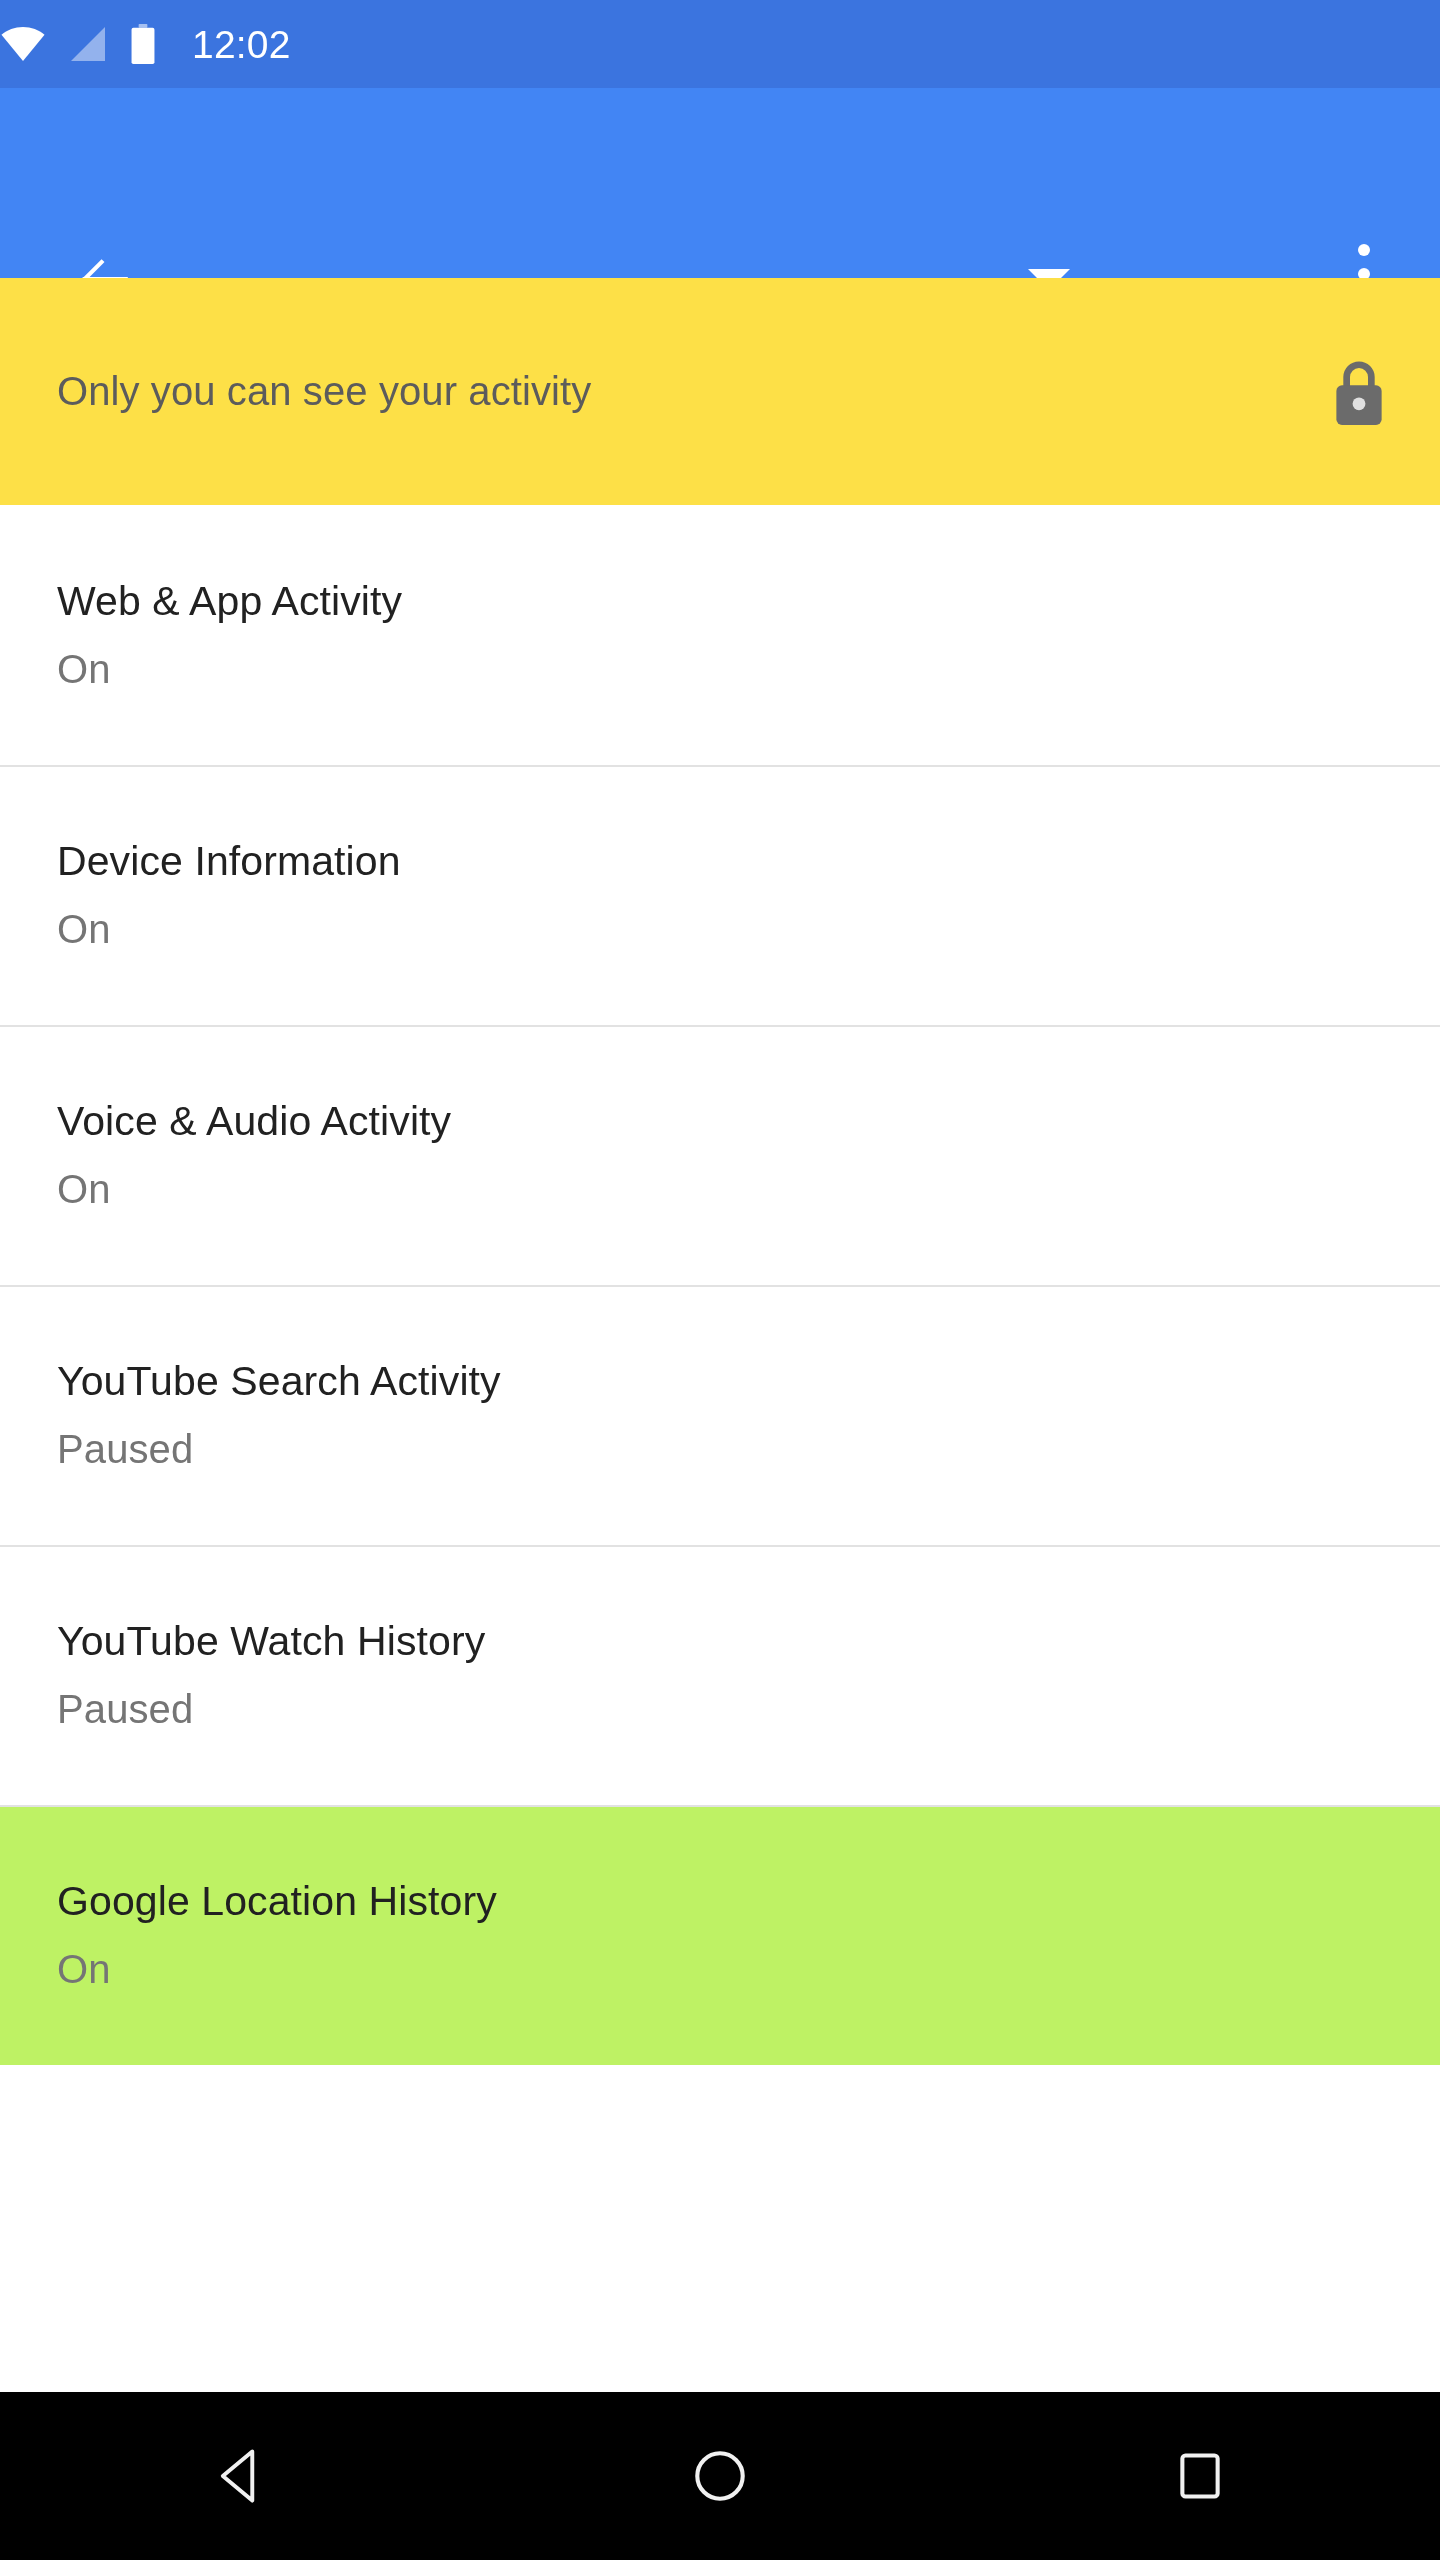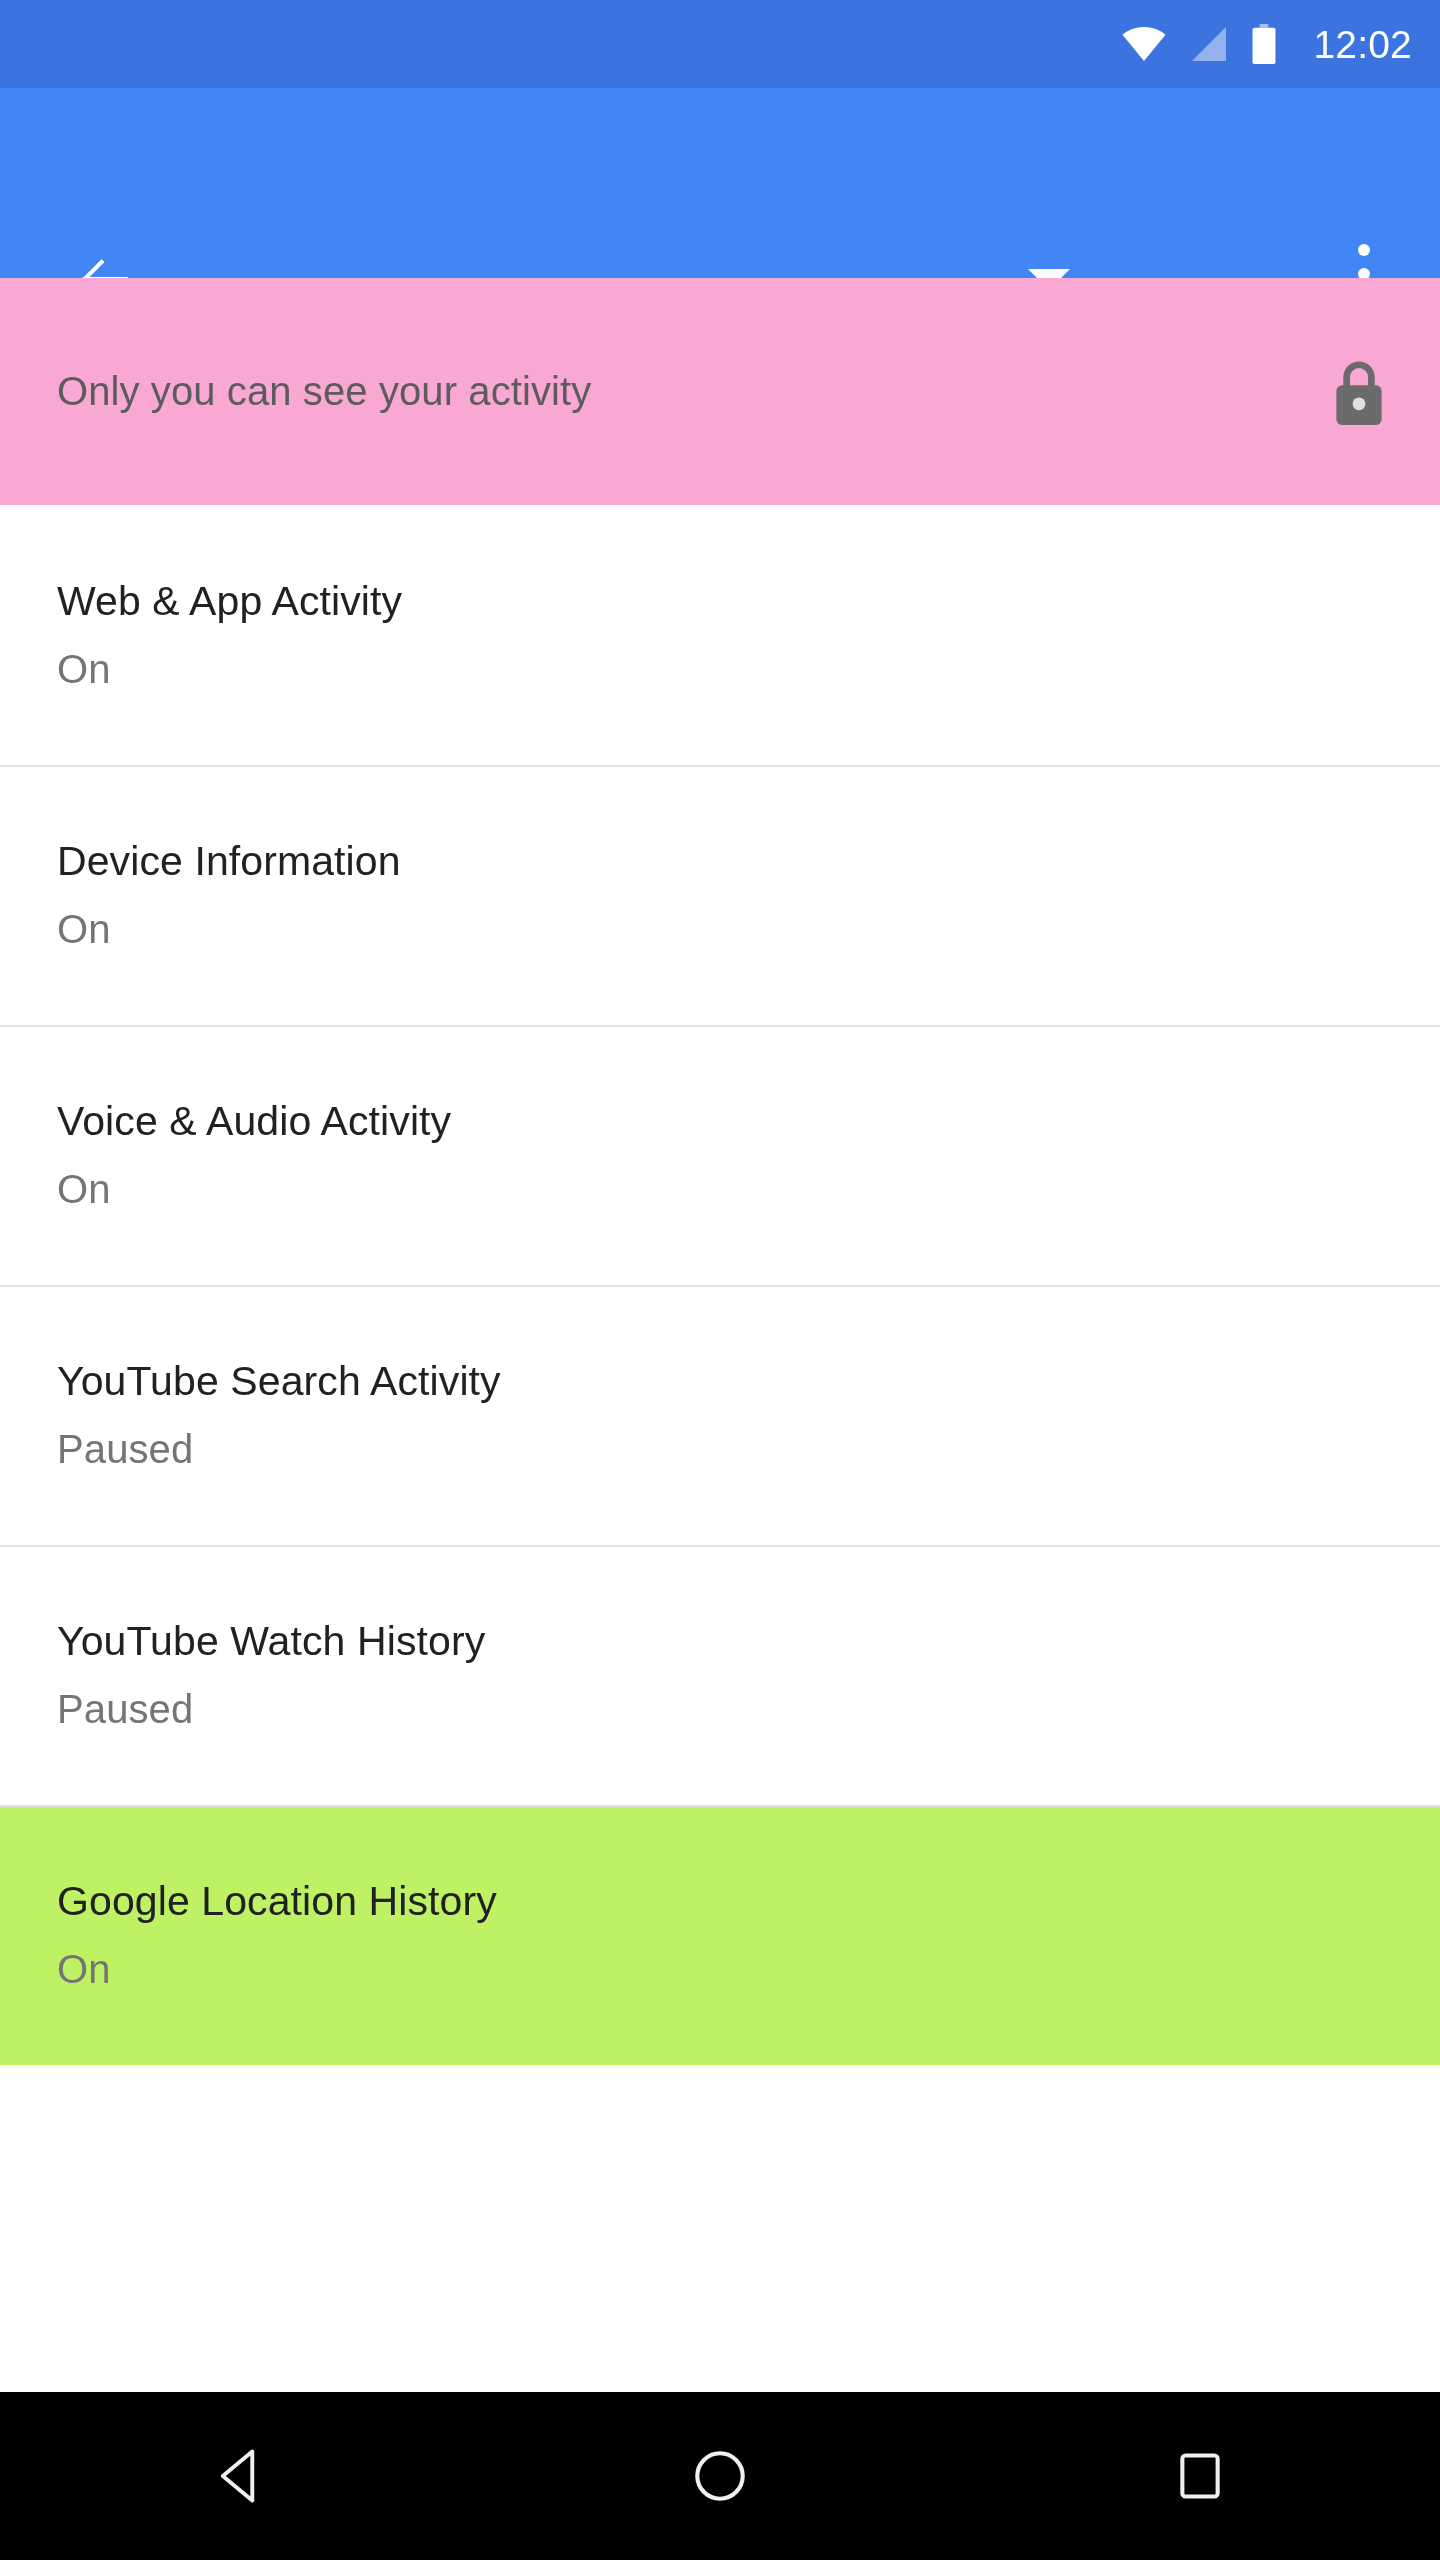--- a/index.html
+++ b/index.html
@@ -9,22 +9,22 @@
     font-family:"Liberation Sans", sans-serif;
     overflow:hidden;
   }
   #screen { position:relative; width:1440px; height:2560px; background:#ffffff; }
 
   
   .status-bar {
     position:absolute; top:0; left:0;
     width:1440px; height:88px;
     background:#3b74df;
-    display:flex; align-items:center; justify-content:flex-end;
-    padding-right:28px;
+    display:flex; align-items:center; justify-content:flex-start;
+    padding-right:64px;
   }
   .status-icons { display:flex; align-items:center; gap:22px; }
   .wifi-icon { width:46px; height:34px; display:block; }
   .signal-icon { width:40px; height:34px; display:block; }
   .battery-icon { width:26px; height:40px; display:block; }
   .status-clock {
     color:#ffffff; font-size:39px; font-weight:400;
     letter-spacing:0.2px; margin-left:14px; line-height:1;
   }
 
@@ -90,21 +90,21 @@
     justify-content:center; gap:12px; cursor:pointer;
   }
   .overflow-menu .dot {
     width:12px; height:12px; border-radius:50%; background:#ffffff;
   }
 
   
   .privacy-banner {
     position:absolute; top:278px; left:0;
     width:1440px; height:227px;
-    background:#f9a8d4;
+    background:#fde047;
     display:flex; align-items:center; justify-content:space-between;
     padding:0 50px 0 57px;
   }
   .banner-shadow {
     position:absolute; top:278px; left:0; width:1440px; height:10px;
     background:linear-gradient(180deg, rgba(0,0,0,0.20), rgba(0,0,0,0));
     pointer-events:none;
   }
   .privacy-text {
     color:#5c5c5c; font-size:40px; font-weight:400; letter-spacing:0.1px;

